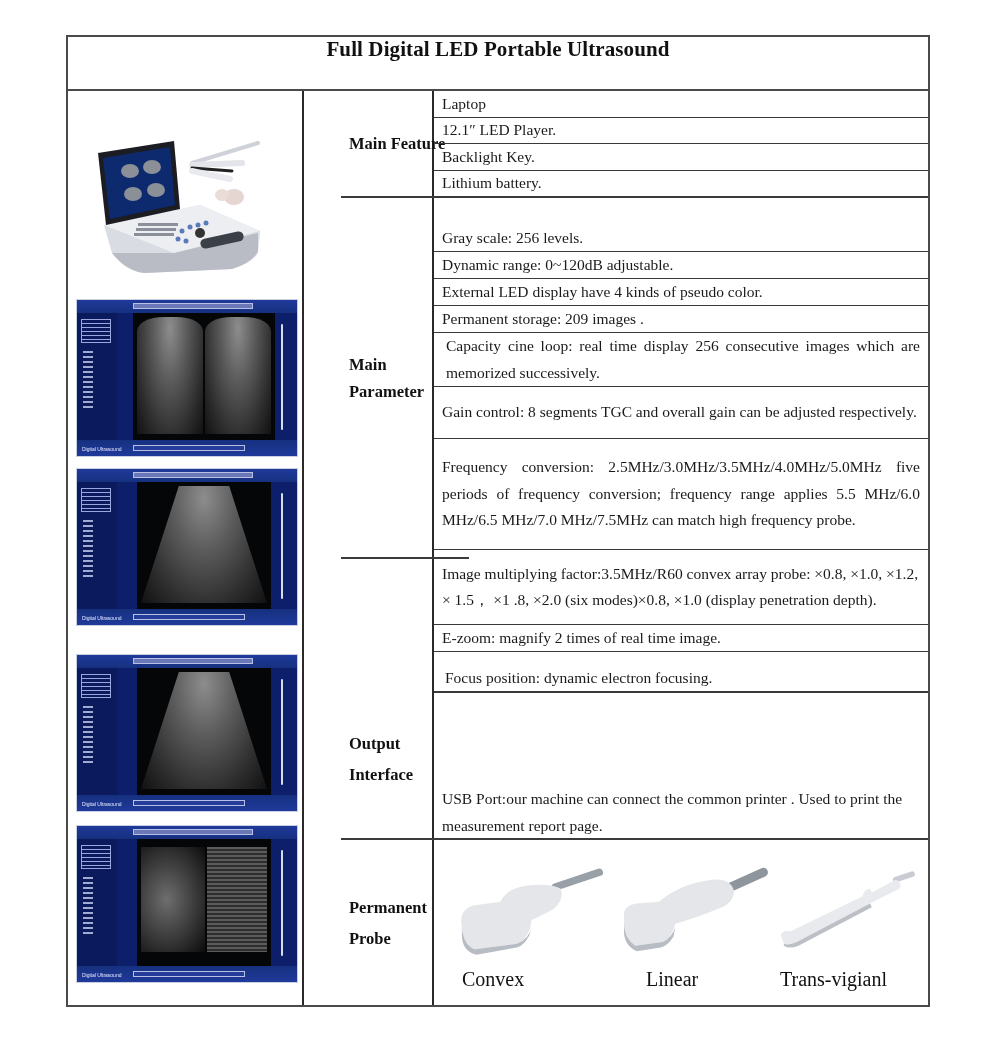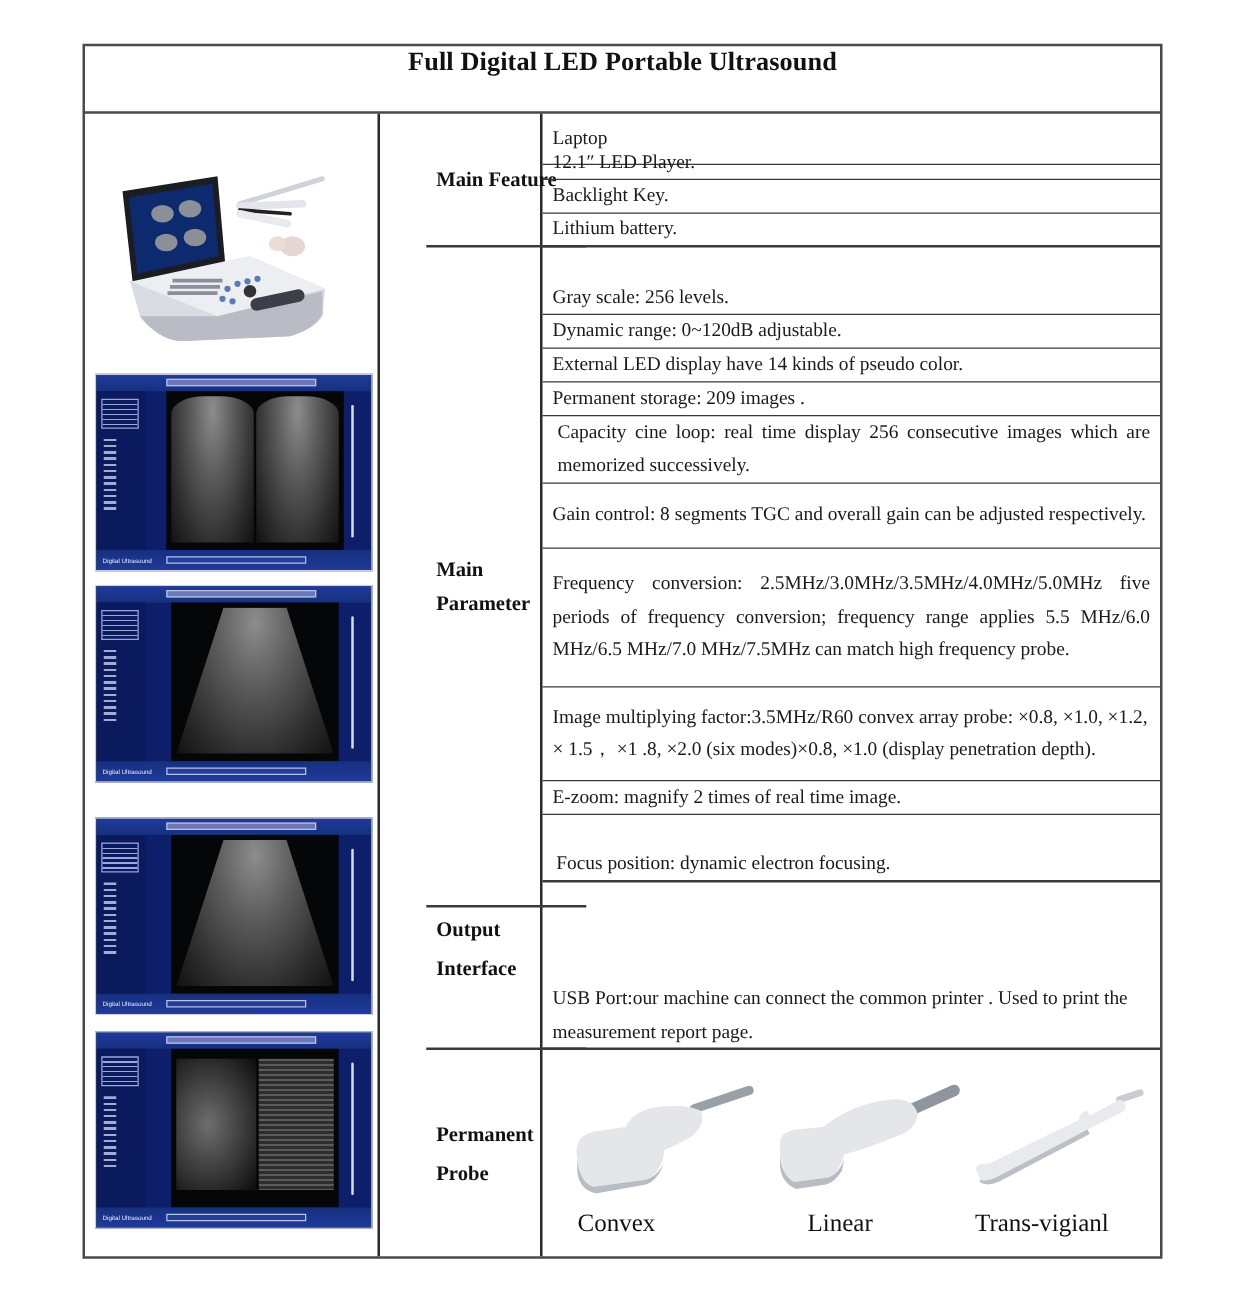--- a/index.html
+++ b/index.html
@@ -158,21 +158,21 @@
           <span class="us-brand">Digital Ultrasound</span>
           <div class="us-botbar"></div>
         </div>
     </div>
   </div>
 
   <div class="label-col">
     <div class="section-label" style="top:0;height:107px;">
       <span>Main Feature</span>
     </div>
-    <div class="section-label" style="top:122px;height:513px;line-height:27px;">
+    <div class="section-label" style="top:107px;height:361px;line-height:27px;">
       <div>
         <div>Main</div>
         <div>Parameter</div>
       </div>
     </div>
     <div class="section-label" style="top:588px;height:161px;">
       <div>
         <div>Output</div>
         <div>Interface</div>
       </div>
@@ -180,61 +180,61 @@
     <div class="section-label" style="top:749px;bottom:0;">
       <div>
         <div>Permanent</div>
         <div>Probe</div>
       </div>
     </div>
   </div>
 
   <div class="val-col">
 
-    <div class="cell" style="top:0;height:41px;">
+    <div class="cell" style="top:0;height:27px;">
         <span>Laptop</span>
       </div>
     <div class="cell" style="top:27px;height:26px;">
         <span>12.1″  LED Player.</span>
       </div>
     <div class="cell" style="top:53px;height:27px;">
         <span>Backlight Key.</span>
       </div>
     <div class="cell nb" style="top:80px;height:27px;">
         <span>Lithium battery.</span>
       </div>
 
     <div class="cell" style="top:134px;height:27px;">
         <span>Gray scale: 256 levels.</span>
       </div>
     <div class="cell" style="top:161px;height:27px;">
         <span>Dynamic range: 0~120dB adjustable.</span>
       </div>
     <div class="cell" style="top:188px;height:27px;">
-        <span>External LED display have 14 kinds of pseudo color.</span>
+        <span>External LED display have 4 kinds of pseudo color.</span>
       </div>
     <div class="cell" style="top:215px;height:27px;">
         <span>Permanent storage: 209 images .</span>
       </div>
     <div class="cell just" style="top:242px;height:54px;padding-left:12px;">
         <span>Capacity cine loop: real time display 256 consecutive images which are memorized successively.</span>
       </div>
     <div class="cell just" style="top:296px;height:52px;">
         <span>Gain control: 8 segments TGC and overall gain can be adjusted respectively.</span>
       </div>
     <div class="cell just" style="top:348px;height:111px;">
         <span>Frequency conversion: 2.5MHz/3.0MHz/3.5MHz/4.0MHz/5.0MHz five periods of frequency conversion; frequency range applies 5.5 MHz/6.0 MHz/6.5 MHz/7.0 MHz/7.5MHz can match high frequency probe.</span>
       </div>
     <div class="cell" style="top:459px;height:75px;">
         <span>Image multiplying factor:3.5MHz/R60 convex array probe: ×0.8, ×1.0, ×1.2, × 1.5， ×1 .8, ×2.0 (six modes)×0.8, ×1.0 (display penetration depth).</span>
       </div>
     <div class="cell" style="top:534px;height:27px;">
         <span>E-zoom: magnify 2 times of real time image.</span>
       </div>
-    <div class="cell nb" style="top:588px;height:27px;padding-left:11px;">
+    <div class="cell nb" style="top:575px;height:27px;padding-left:11px;">
         <span>Focus position: dynamic electron focusing.</span>
       </div>
 
     <div class="cell nb" style="top:696px;height:53px;">
         <span>USB Port:our machine can connect the common printer . Used to print the measurement report page.</span>
       </div>
 
     <div style="position:absolute;left:0;right:0;top:749px;bottom:0;">
       <div class="probe-wrap" style="left:12px;width:160px;">
         <svg viewBox="0 0 160 120" style="position:absolute;left:0;top:14px;width:160px;height:110px;">

